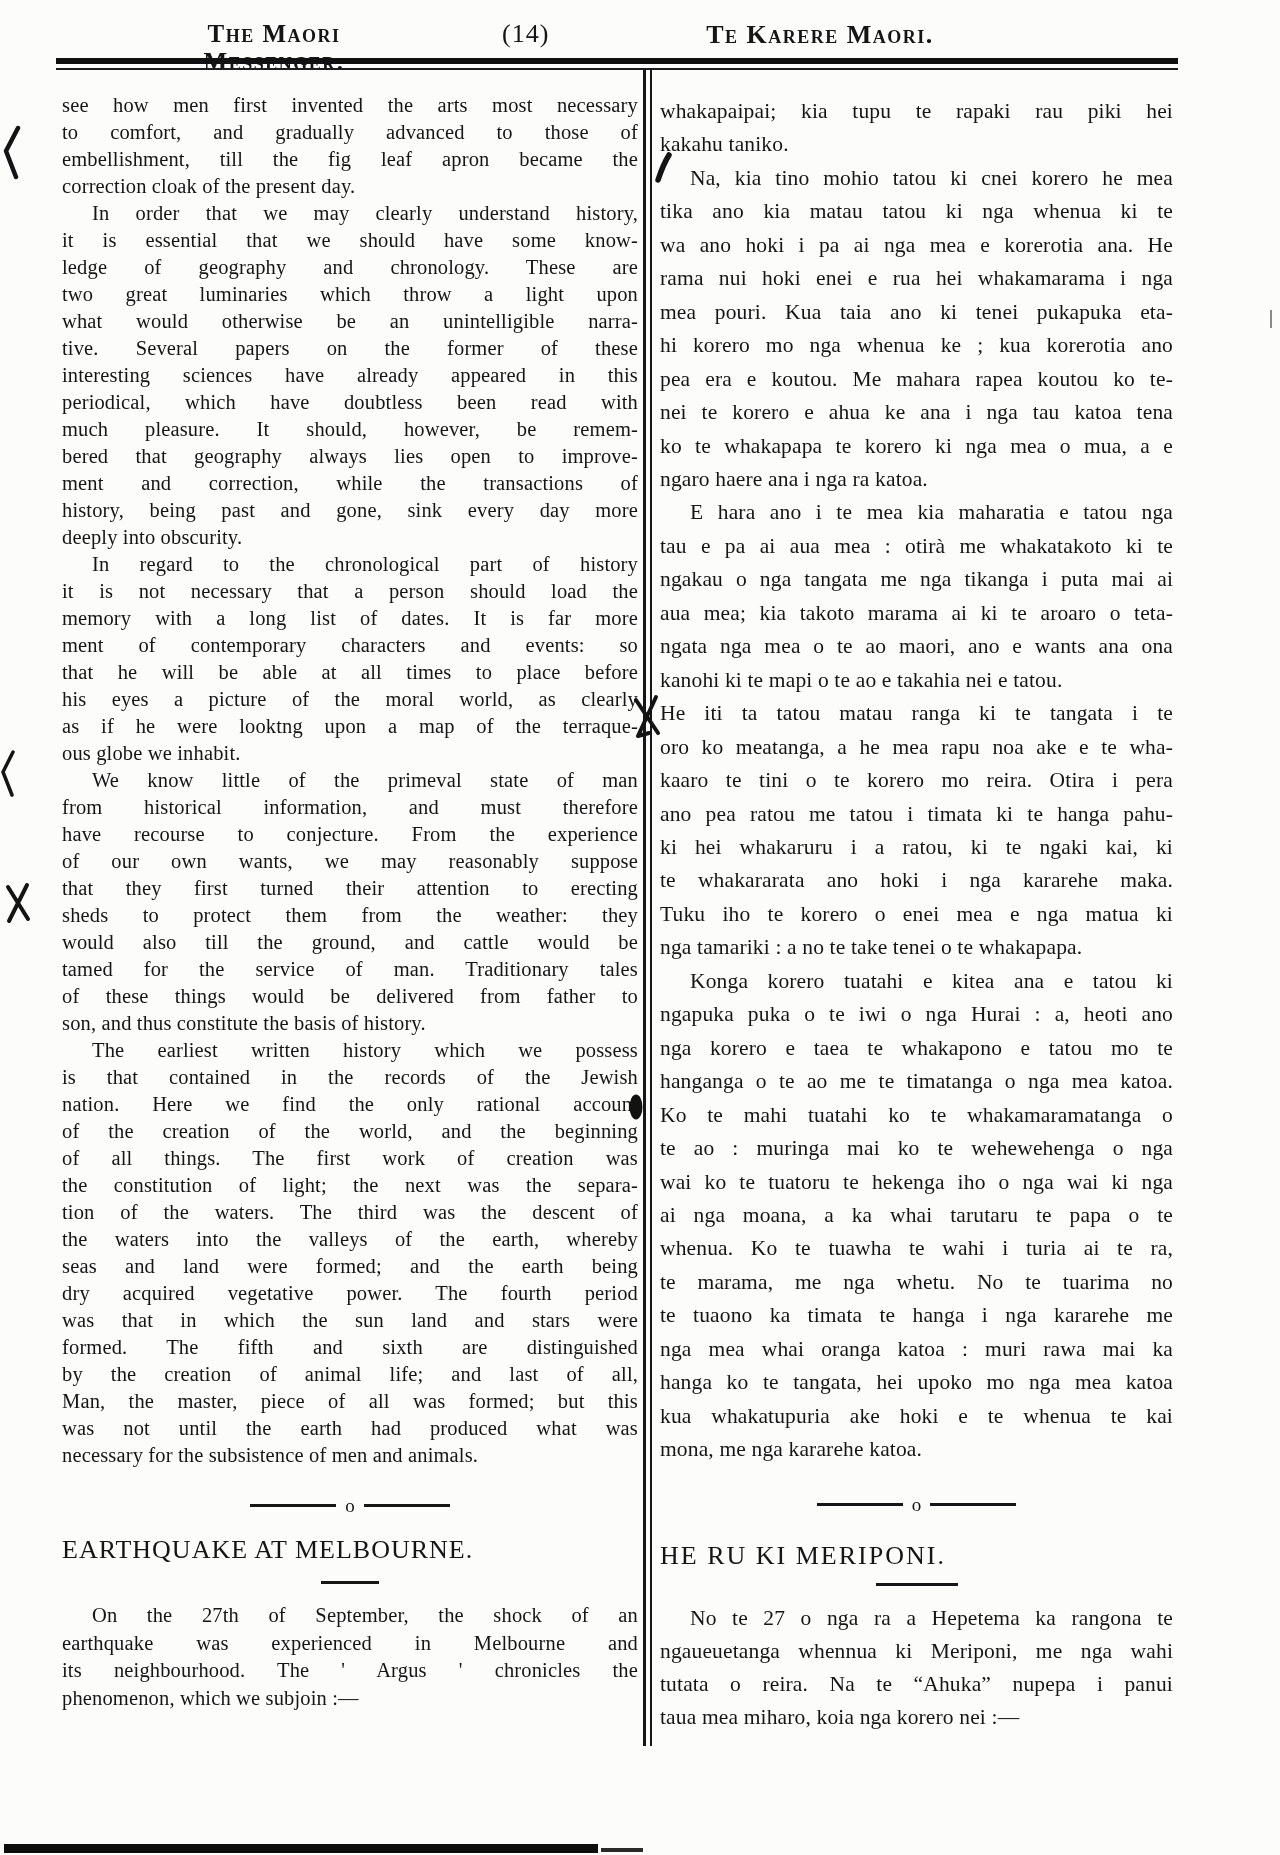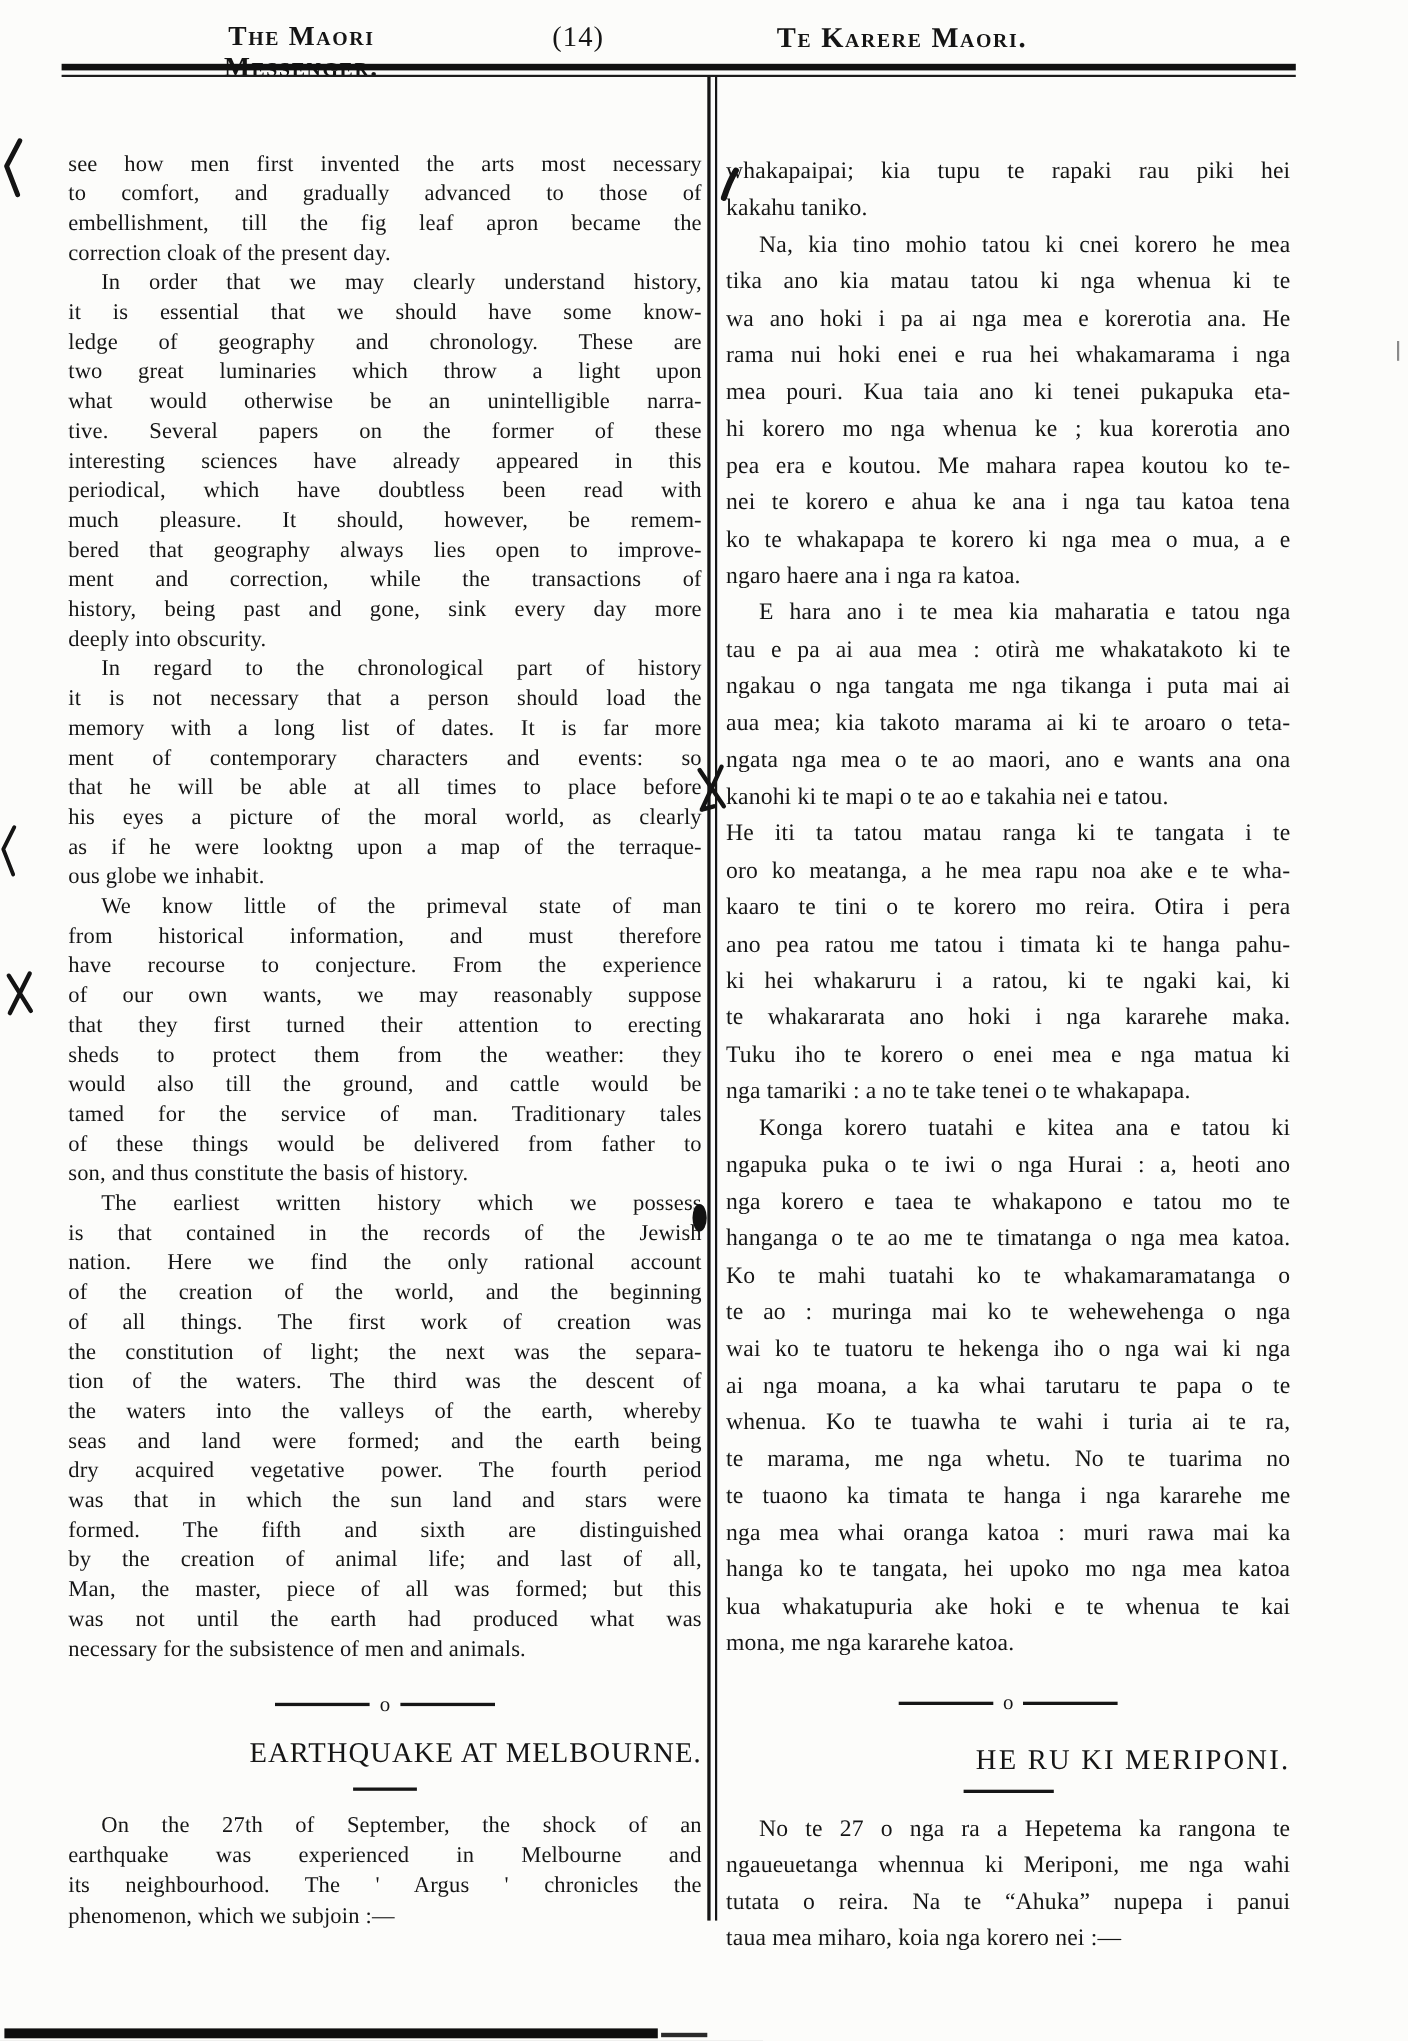--- a/index.html
+++ b/index.html
@@ -12,36 +12,36 @@
   .mast-num{position:absolute;left:502px;top:19px;width:86px;
             font-size:26px;letter-spacing:1px;}
   .mast-right{position:absolute;left:688px;top:20px;width:264px;text-align:center;
               font-variant:small-caps;font-weight:700;font-size:26px;letter-spacing:1.5px;}
   .toprule{position:absolute;left:56px;top:58px;width:1122px;height:6px;background:#111;}
   .toprule2{position:absolute;left:56px;top:68px;width:1122px;height:2px;background:#1c1c1c;}
   
   .vdivider{position:absolute;left:643px;top:70px;width:4px;height:1676px;
             border-left:3px solid #161616;border-right:2px solid #161616;}
   
-  .col{position:absolute;margin-top:44px;}
+  .col{position:absolute;}
   .col-left{left:62px;top:92px;width:576px;}
   .col-right{left:660px;top:95px;width:513px;}
   .para{margin:0;}
   .line{text-align:justify;text-align-last:justify;letter-spacing:0.15px;white-space:normal;}
   .line.last{text-align-last:left;}
   .col-left .line{font-size:20.5px;line-height:27px;}
   .col-right .line{font-size:21.5px;line-height:33.45px;}
   .para.ind .line:first-child{text-indent:30px;}
   
   .odivider{display:flex;align-items:center;justify-content:center;height:20px;}
   .col-left .odivider{margin-top:26px;}
   .col-right .odivider{margin-top:28px;}
   .odash{width:86px;height:3px;background:#161616;margin:0 9px;}
   .o-label{font-size:19px;line-height:19px;}
-  .sec-heading{margin:0;text-align:right;font-weight:400;font-size:26px;line-height:30px;}
+  .sec-heading{margin:0;text-align:left;font-weight:400;font-size:26px;line-height:30px;}
   .col-left .sec-heading{margin-top:20px;letter-spacing:1px;}
   .col-right .sec-heading{margin-top:26px;letter-spacing:2px;}
   .subrule{height:3px;background:#161616;margin:0 auto;}
   .col-left .subrule{width:58px;margin-top:16px;}
   .col-right .subrule{width:82px;margin-top:12px;}
   .post{margin-top:18px;}
   .col-left .post .line{line-height:27.5px;}
   .col-right .post{margin-top:16px;}
   .col-right .post .line{line-height:33px;}
   

